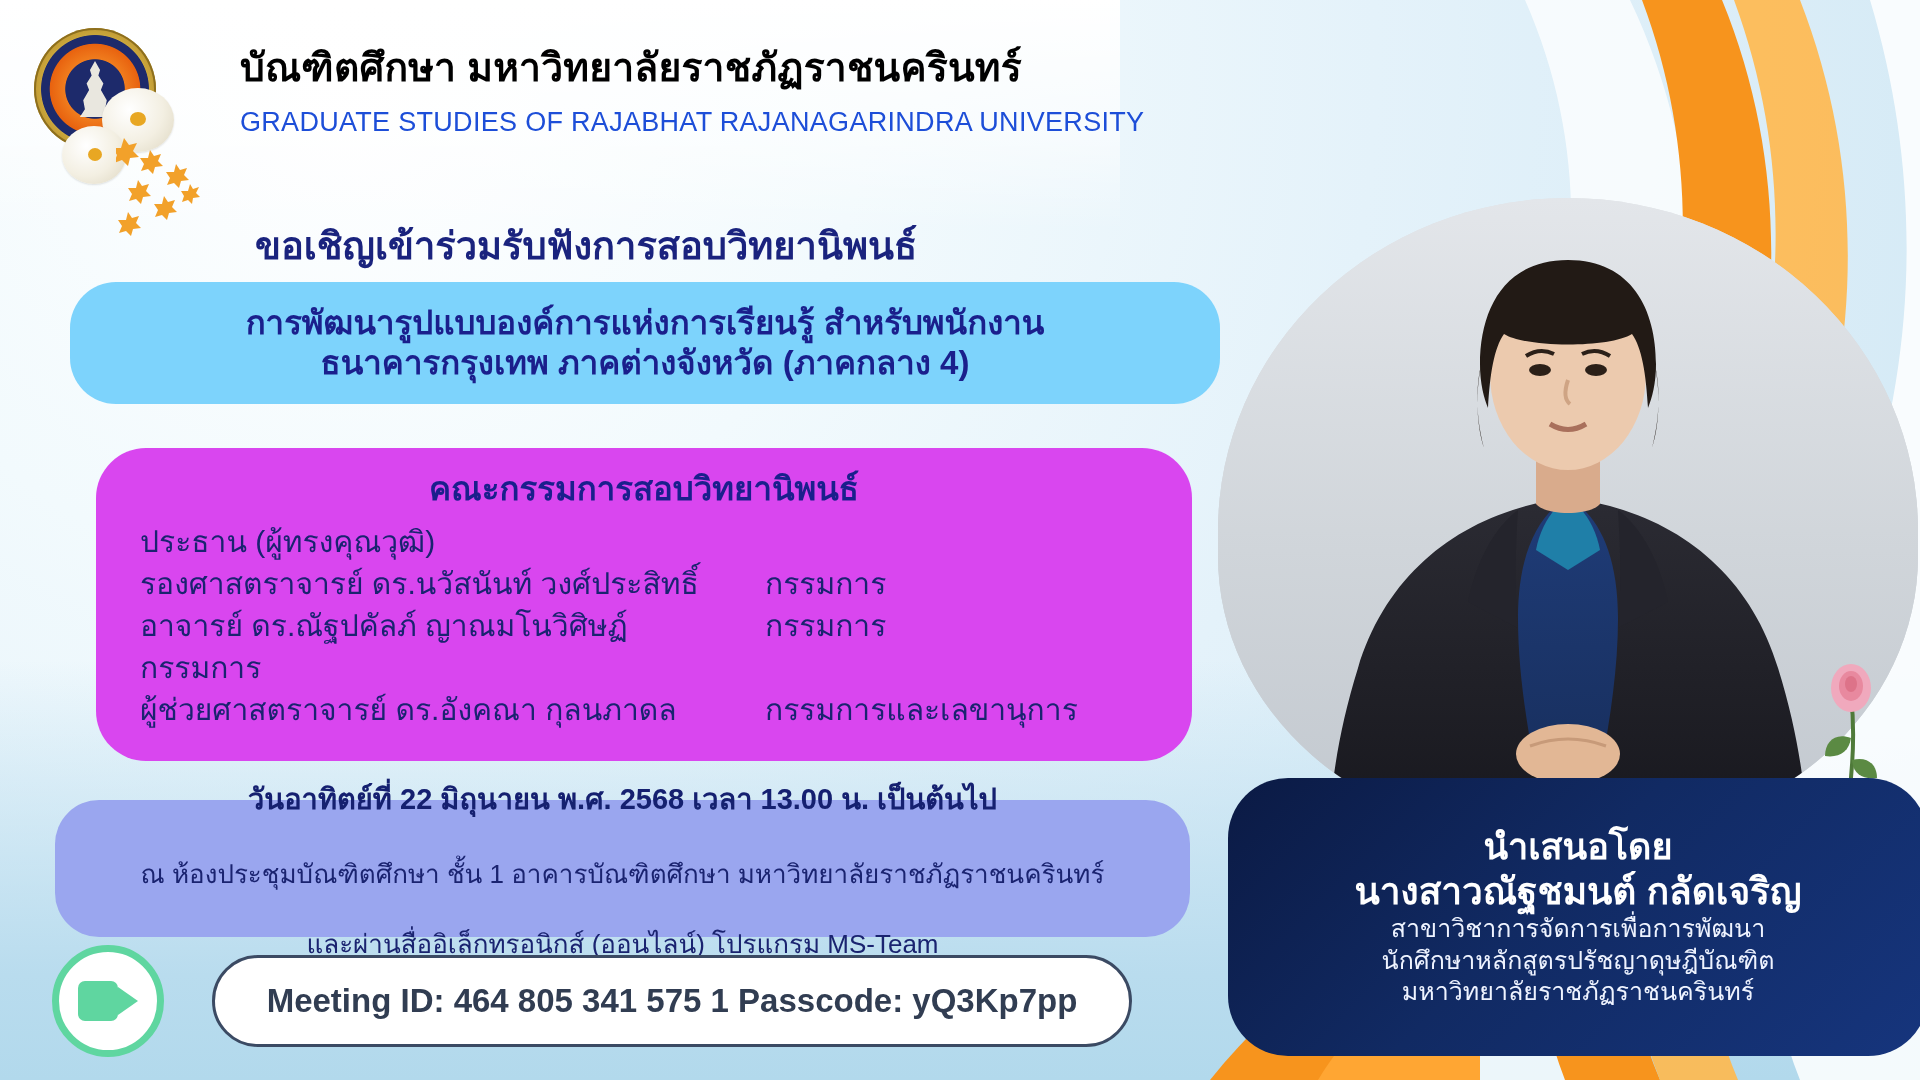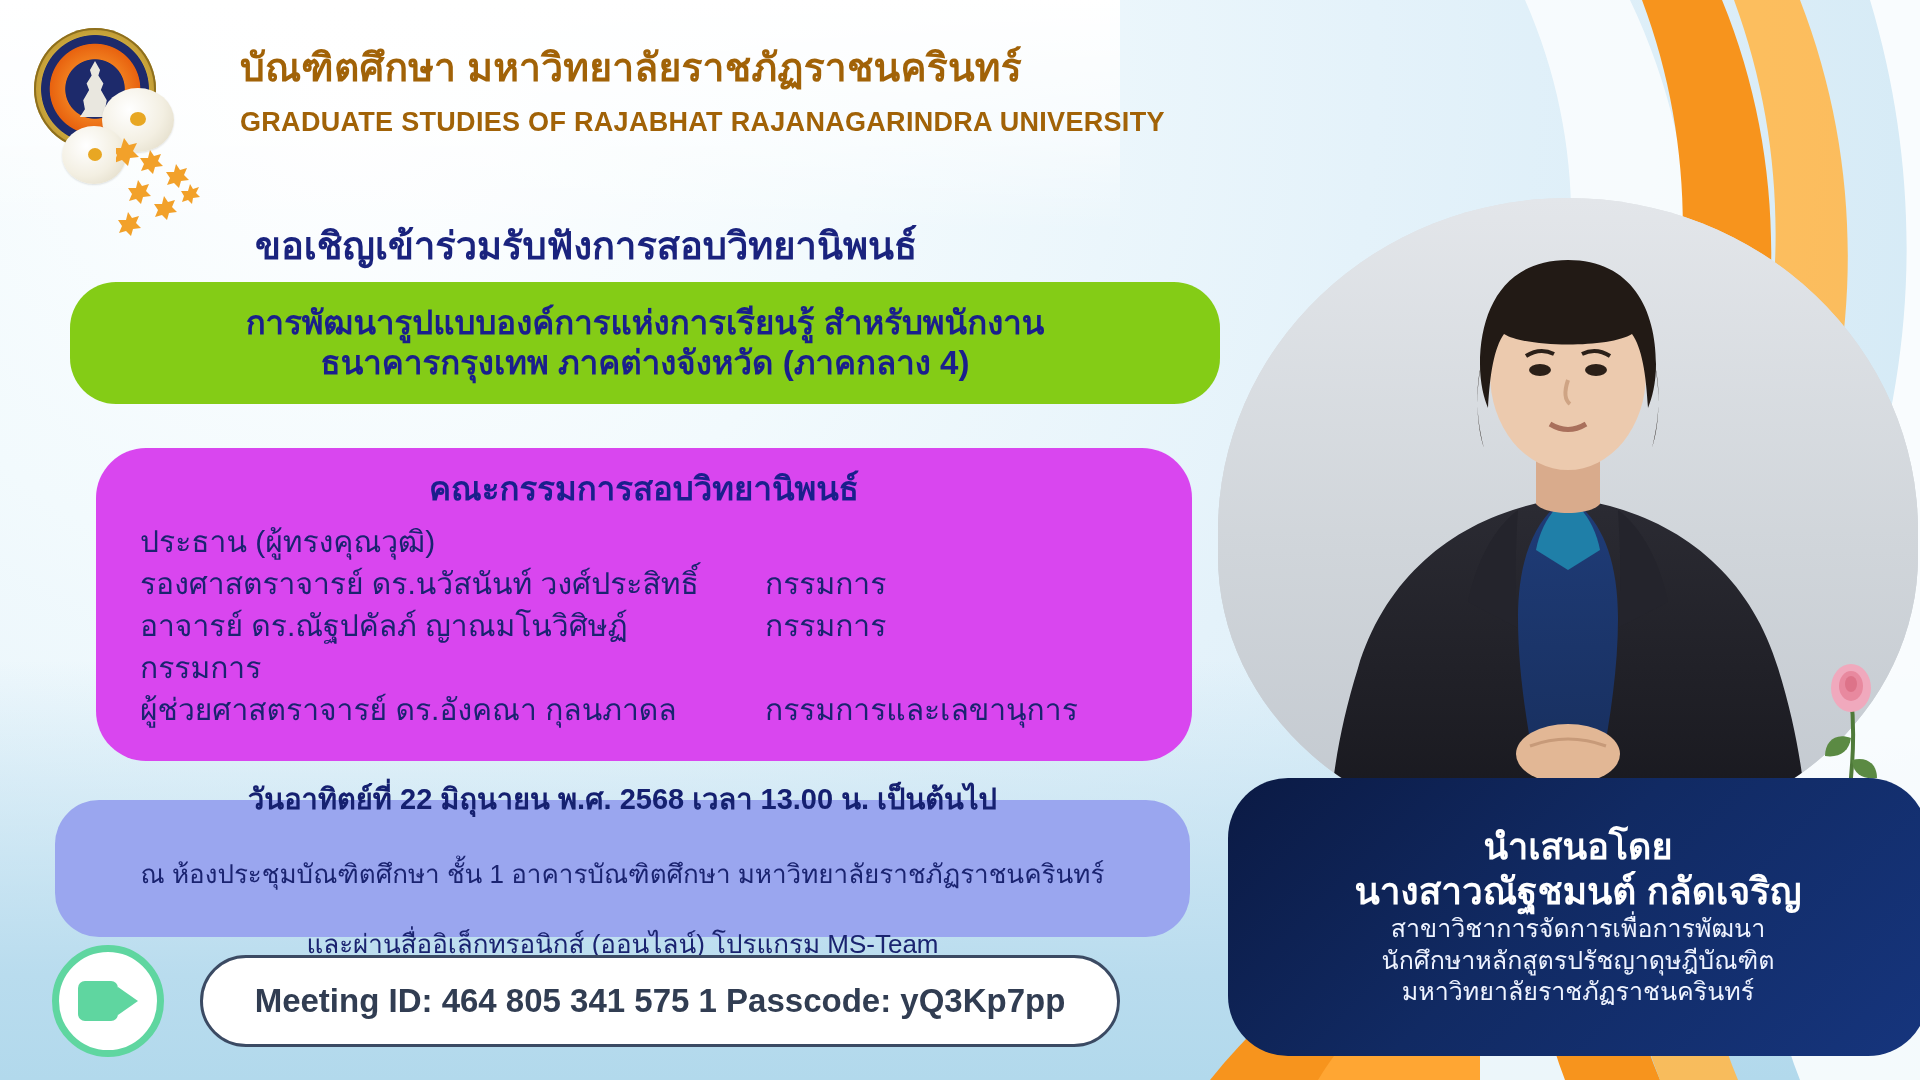--- a/index.html
+++ b/index.html
@@ -54,39 +54,39 @@
   .flower {
     position:absolute; border-radius:50%;
     background:radial-gradient(circle at 38% 34%, #ffffff 0%, #f3efe2 55%, #ddd6c0 100%);
     box-shadow:0 1px 2px rgba(0,0,0,.12);
   }
   .flower-core { position:absolute; border-radius:50%; background:#e8a723; }
   .petal-dots { position:absolute; z-index:5; }
 
   .titles { position:absolute; left:240px; top:36px; }
   .title-th {
-    font-size:39px; font-weight:bold; color:#a16207; letter-spacing:.2px; white-space:nowrap;
+    font-size:39px; font-weight:bold; color:#000000; letter-spacing:.2px; white-space:nowrap;
   }
   .title-en {
     margin-top:9px;
-    font-size:27px; font-weight:bold; color:#a16207; letter-spacing:.3px; white-space:nowrap;
+    font-size:27px; font-weight:normal; color:#1d4ed8; letter-spacing:.3px; white-space:nowrap;
   }
 
   
   .invite {
     position:absolute; left:255px; top:215px; z-index:12;
     font-size:38px; font-weight:bold; color:#1a237e; white-space:nowrap;
   }
 
   
   .card { position:absolute; z-index:11; }
 
   .card-thesis {
     left:70px; top:282px; width:1150px; height:122px;
-    background:#84cc16; border-radius:46px;
+    background:#7dd3fc; border-radius:46px;
     display:flex; flex-direction:column; align-items:center; justify-content:center;
     text-align:center;
   }
   .card-thesis .line {
     color:#1a1f8c; font-weight:bold; font-size:33px; line-height:1.22; white-space:nowrap;
   }
 
   .card-committee {
     left:96px; top:448px; width:1096px; height:313px;
     background:#d946ef; border-radius:50px;
@@ -120,21 +120,21 @@
     display:flex; align-items:center; justify-content:center;
   }
   .cam-glyph { width:60px; height:40px; position:relative; }
   .cam-body { position:absolute; left:0; top:0; width:40px; height:40px; background:#5fd6a0; border-radius:7px; }
   .cam-lens {
     position:absolute; right:0; top:6px; width:0; height:0;
     border-top:14px solid transparent; border-bottom:14px solid transparent;
     border-left:20px solid #5fd6a0;
   }
   .meeting-pill {
-    position:absolute; left:200px; top:955px; width:920px; height:92px; z-index:12;
+    position:absolute; left:212px; top:955px; width:920px; height:92px; z-index:12;
     background:#ffffff; border:3px solid #3b4a63; border-radius:46px;
     display:flex; align-items:center; justify-content:center;
   }
   .meeting-pill span { font-size:33px; font-weight:bold; color:#313d52; white-space:nowrap; }
 
   
   .photo-oval {
     position:absolute; left:1218px; top:198px; width:700px; height:640px; z-index:9;
     border-radius:50% 50% 46% 46% / 52% 52% 44% 44%;
     overflow:hidden;

